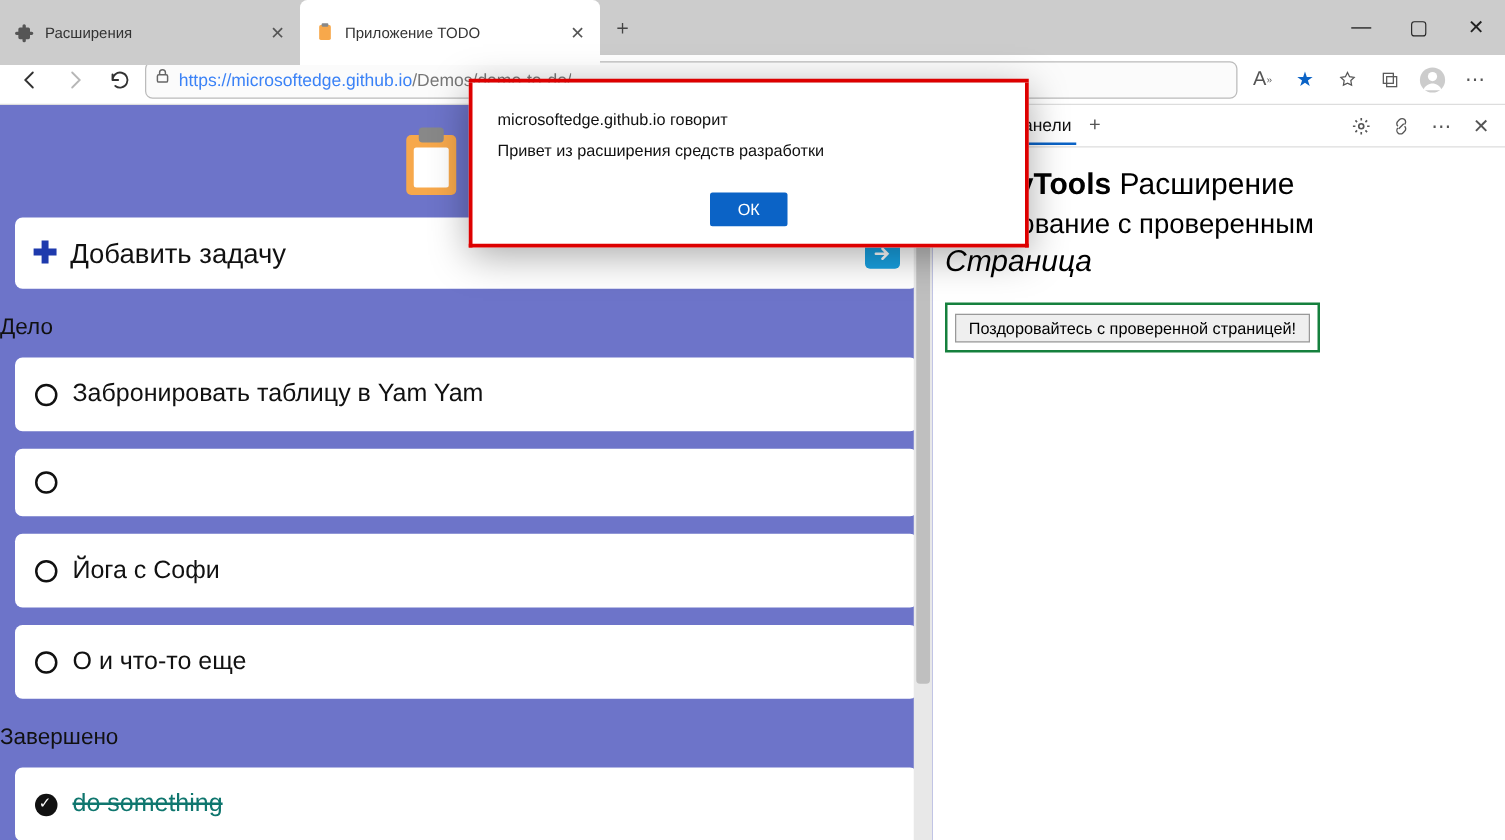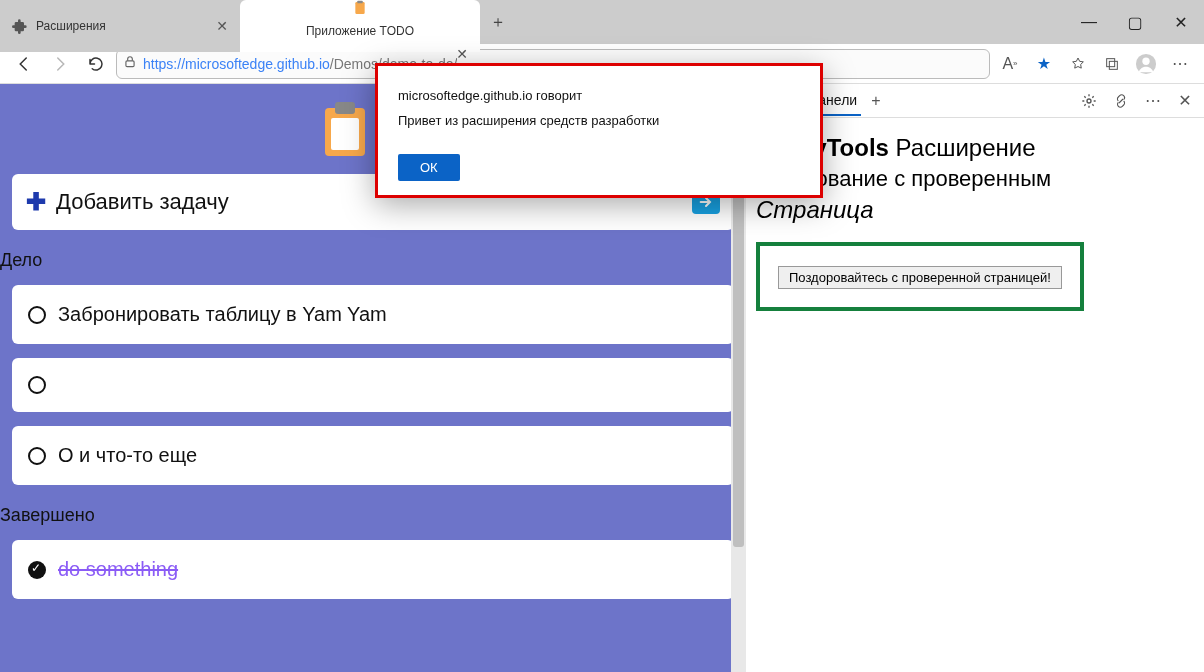--- a/index.html
+++ b/index.html
@@ -26,21 +26,20 @@
     height: 52px;
     font-size: 12px;
     color: #333;
     background: #cccccc;
     position: relative;
   }
   .tab.active {
     background: #ffffff;
     border-top-left-radius: 6px;
     border-top-right-radius: 6px;
-    flex-direction: column;
   }
   .tab .close-x { margin-left: auto; font-size: 14px; color: #555; }
   .tab-icon { width: 16px; height: 16px; display:flex; align-items:center; justify-content:center; }
   .newtab { width: 36px; display:flex; align-items:center; justify-content:center; color:#444; font-size:16px; }
   .win-controls { margin-left:auto; display:flex; }
   .win-btn { width:46px; display:flex; align-items:center; justify-content:center; color:#222; }
 
   
   .toolbar {
     height: 40px;
@@ -105,21 +104,21 @@
     display:flex; align-items:center; justify-content:center;
   }
   .arrow-box svg { width:16px; height:16px; fill:#fff; }
 
   .section-label { text-align:left; color:#111; font-size:18px; margin-top:20px; }
 
   .task-card { margin-top:14px; padding: 18px 16px; }
   .radio { width:18px; height:18px; border:2px solid #111; border-radius:50%; flex-shrink:0; }
   .check { width:18px; height:18px; border-radius:50%; background:#111; flex-shrink:0; position:relative; }
   .check::after { content:"✓"; color:#fff; font-size:12px; position:absolute; top:0; left:3px; }
-  .done { text-decoration: line-through; color:#8b5cf6; }
+  .done { text-decoration: line-through; color:#0f766e; }
 
   .scrollbar {
     position:absolute; right:0; top:0; width:15px; height:100%;
     background:#e8e8e8;
   }
   .scrollthumb { position:absolute; left:2px; right:2px; top:4px; height:78%; background:#bfbfbf; border-radius:3px; }
 
   
   .devtools {
     flex:1;
@@ -141,22 +140,22 @@
   .dt-tab-plus { color:#555; font-size:16px; padding:0 4px; }
   .dt-spacer { flex:1; }
   .dt-icon { width:26px; height:26px; display:flex; align-items:center; justify-content:center; color:#555; }
 
   .dt-body { padding: 16px 10px; font-size: 20px; }
   .dt-h1 { font-size: 24px; font-weight:700; }
   .dt-h1 .light { font-weight:400; }
   .dt-sub { font-size:22px; margin-top:4px; }
   .dt-sub2 { font-size:24px; margin-top:4px;font-style:italic; }
   .dt-button-outline {
-    border:4px solid #15803d;
-    padding: 18px;
+    border:2px solid #15803d;
+    padding: 6px;
     display:inline-block;
     margin-top: 18px;
   }
   .dt-button {
     font-size: 13px;
     background:#efefef;
     border:1px solid #999;
     padding: 3px 10px;
   }
 
@@ -170,21 +169,21 @@
     border: 3px solid #d00;
     padding: 22px 20px 14px 20px;
     border-top:none;
   }
   .alert-backdrop::before{
     content:"";
     position:absolute; top:-3px; left:-3px; right:-3px; height:3px; background:#d00;
   }
   .alert-origin { font-size: 13px; color:#111; margin-bottom:10px; }
   .alert-msg { font-size: 13px; color:#111; }
-  .alert-actions { display:flex; justify-content:flex-start; margin-top:26px; }
+  .alert-actions { display:flex; justify-content:center; margin-top:26px; }
   .alert-ok {
     background:#0b63c6; color:#fff;
     border:none; padding:6px 22px; font-size:13px;
     border-radius:2px;
   }
 </style>
 </head>
 <body>
 
 <div class="titlebar">
@@ -288,20 +287,24 @@
     </div>
 
     <div class="section-label">Дело</div>
 
     <div class="task-card">
       <div class="radio"></div>
       <span>Забронировать таблицу в Yam Yam</span>
     </div>
     <div class="task-card">
       <div class="radio"></div>
+    </div>
+    <div class="task-card">
+      <div class="radio"></div>
+      <span>Йога с Софи</span>
     </div>
     <div class="task-card">
       <div class="radio"></div>
       <span>О и что-то еще</span>
     </div>
 
     <div class="section-label">Завершено</div>
 
     <div class="task-card">
       <div class="check"></div>

